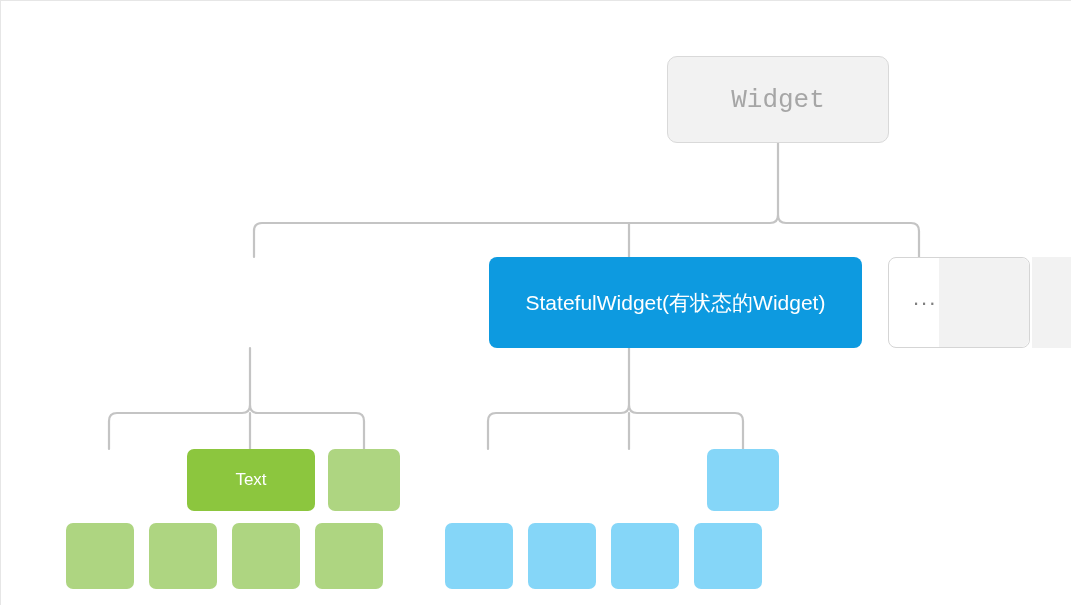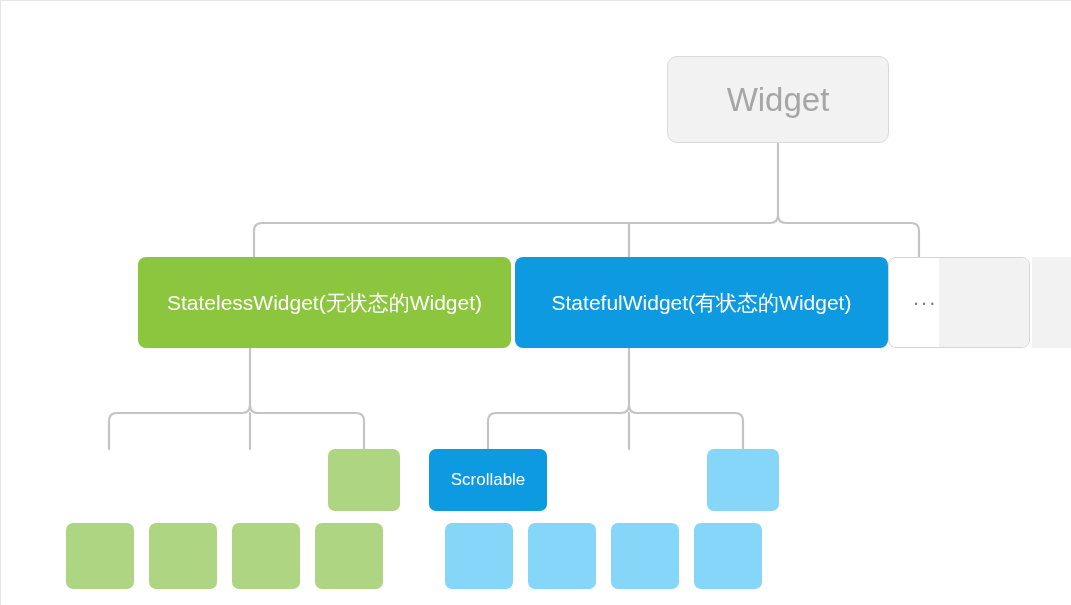--- a/index.html
+++ b/index.html
@@ -36,22 +36,23 @@
     justify-content: center;
     border-radius: 8px;
     text-align: center;
     white-space: nowrap;
     user-select: none;
   }
   .node-root {
     background: #f2f2f2;
     border: 1px solid #d9d9d9;
     color: #a6a6a6;
-    font-size: 33px;
+    font-size: 26px;
     border-radius: 10px;
+    font-family: Liberation Mono, monospace;
   }
   .node-green {
     background: #8cc63e;
     color: #ffffff;
     font-size: 21px;
   }
   .node-blue {
     background: #0d9ae0;
     color: #ffffff;
     font-size: 21px;
@@ -137,41 +138,38 @@
                L734,412 Q742,412 742,420
                L742,448"></path>
       <path d="M628,412 L628,448"></path>
     </g>
   </svg>
 
   <div class="node node-root" style="left:666px; top:55px; width:222px; height:87px;">
     <span>Widget</span>
   </div>
 
-  <div class="node node-green" style="left:137px; top:256px; width:373px; height:91px;">
-    <span>StatelessWidget(无状态的Widget)</span>
-  </div>
 
-  <div class="node node-blue" style="left:514px; top:256px; width:373px; height:91px;">
+  <div class="node node-blue" style="left:488px; top:256px; width:373px; height:91px;">
     <span>StatefulWidget(有状态的Widget)</span>
   </div>
 
   <div class="node node-ellipsis" style="left:887px; top:256px; width:142px; height:91px;">
     <span class="dots">...</span>
   </div>
   <div class="ellipsis-fill" style="left:938px; top:257px; width:90px; height:89px; border-radius:0 8px 8px 0;"></div>
   <div class="strip-right" style="left:1031px; top:256px; width:40px; height:91px;"></div>
 
+  <div class="node node-green-leaf" style="left:186px; top:448px; width:128px; height:62px;">
+    <span>Text</span>
+  </div>
   <div class="node node-green-pale" style="left:327px; top:448px; width:72px; height:62px;">
     <span></span>
   </div>
 
-  <div class="node node-blue-leaf" style="left:428px; top:448px; width:118px; height:62px;">
-    <span>Scrollable</span>
-  </div>
   <div class="node node-blue-pale" style="left:706px; top:448px; width:72px; height:62px;">
     <span></span>
   </div>
 
   <div class="node node-green-pale" style="left:65px; top:522px; width:68px; height:66px;">
     <span></span>
   </div>
   <div class="node node-green-pale" style="left:148px; top:522px; width:68px; height:66px;">
     <span></span>
   </div>

